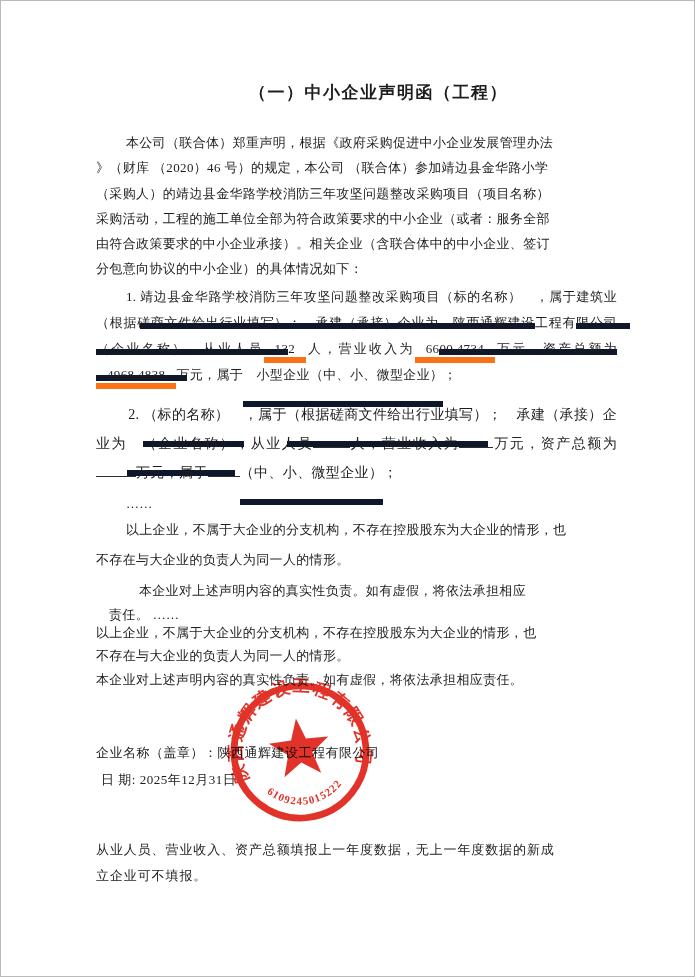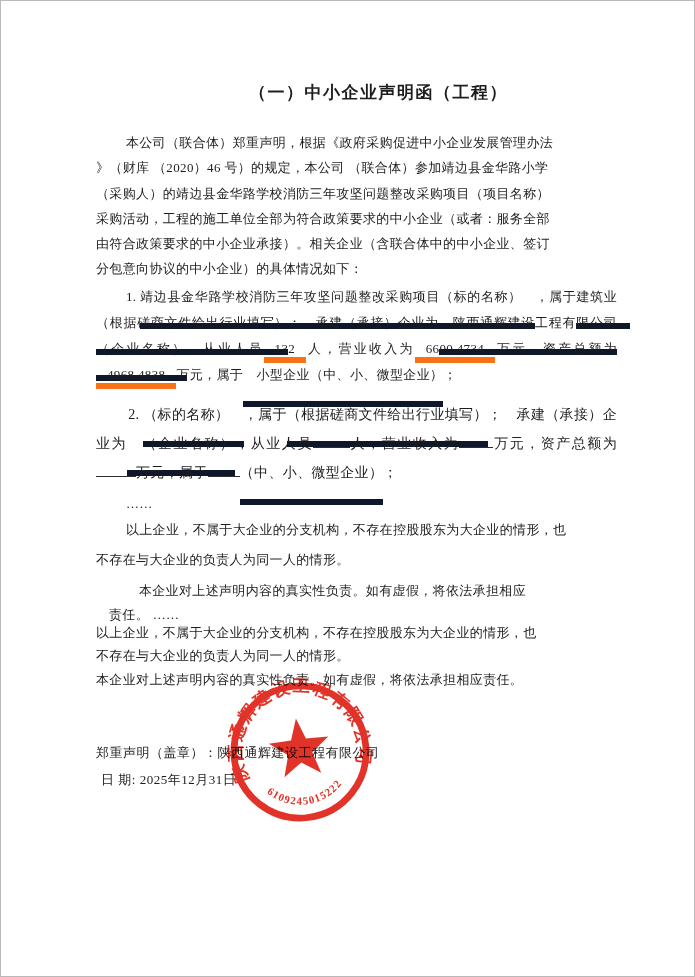--- a/index.html
+++ b/index.html
@@ -62,33 +62,35 @@
 不存在与大企业的负责人为同一人的情形。</p>
 
   <p class="abs body-text ml resp1">本企业对上述声明内容的真实性负责。如有虚假，将依法承担相应
 责任。 ……</p>
 
   <p class="abs body-text ml block2">以上企业，不属于大企业的分支机构，不存在控股股东为大企业的情形，也
 不存在与大企业的负责人为同一人的情形。
 本企业对上述声明内容的真实性负责。如有虚假，将依法承担相应责任。</p>
 
   <div class="abs body-text sig">
-    <p><span>郑重声明（盖章）：</span><span>陕西通辉建设工程有限公司</span></p>
+    <p><span>企业名称（盖章）：</span><span>陕西通辉建设工程有限公司</span></p>
     <p class="date-line"><span>日 期:</span> <span>2025年12月31日</span></p>
   </div>
 
   <svg class="seal" viewBox="0 0 200 200" aria-hidden="true">
     <defs>
       <path id="arcTop" d="M 28,128 A 78,78 0 1 1 172,128" fill="none"></path>
       <path id="arcBottom" d="M 47,146 A 70,70 0 0 0 153,146" fill="none"></path>
     </defs>
     <circle cx="100" cy="100" r="88" fill="none" stroke-width="9" stroke="#df2318"></circle>
     <polygon points="100,55 110,83.2 139.9,84 116.2,102.3 124.7,131 100,114 75.3,131 83.8,102.3 60.1,84 90,83.2" fill="#df2318"></polygon>
     <text font-size="23" letter-spacing="2.5" text-anchor="middle" fill="#df2318">
       <textPath href="#arcTop" startOffset="50%">陕西通辉建设工程有限公司</textPath>
     </text>
     <text font-size="14.5" letter-spacing="1.5" text-anchor="middle" fill="#df2318">
       <textPath href="#arcBottom" startOffset="50%">6109245015222</textPath>
     </text>
   </svg>
 
+  <p class="abs body-text ml footnote">从业人员、营业收入、资产总额填报上一年度数据，无上一年度数据的新成
+立企业可不填报。</p>
 
 </div>
 
 </body></html>

